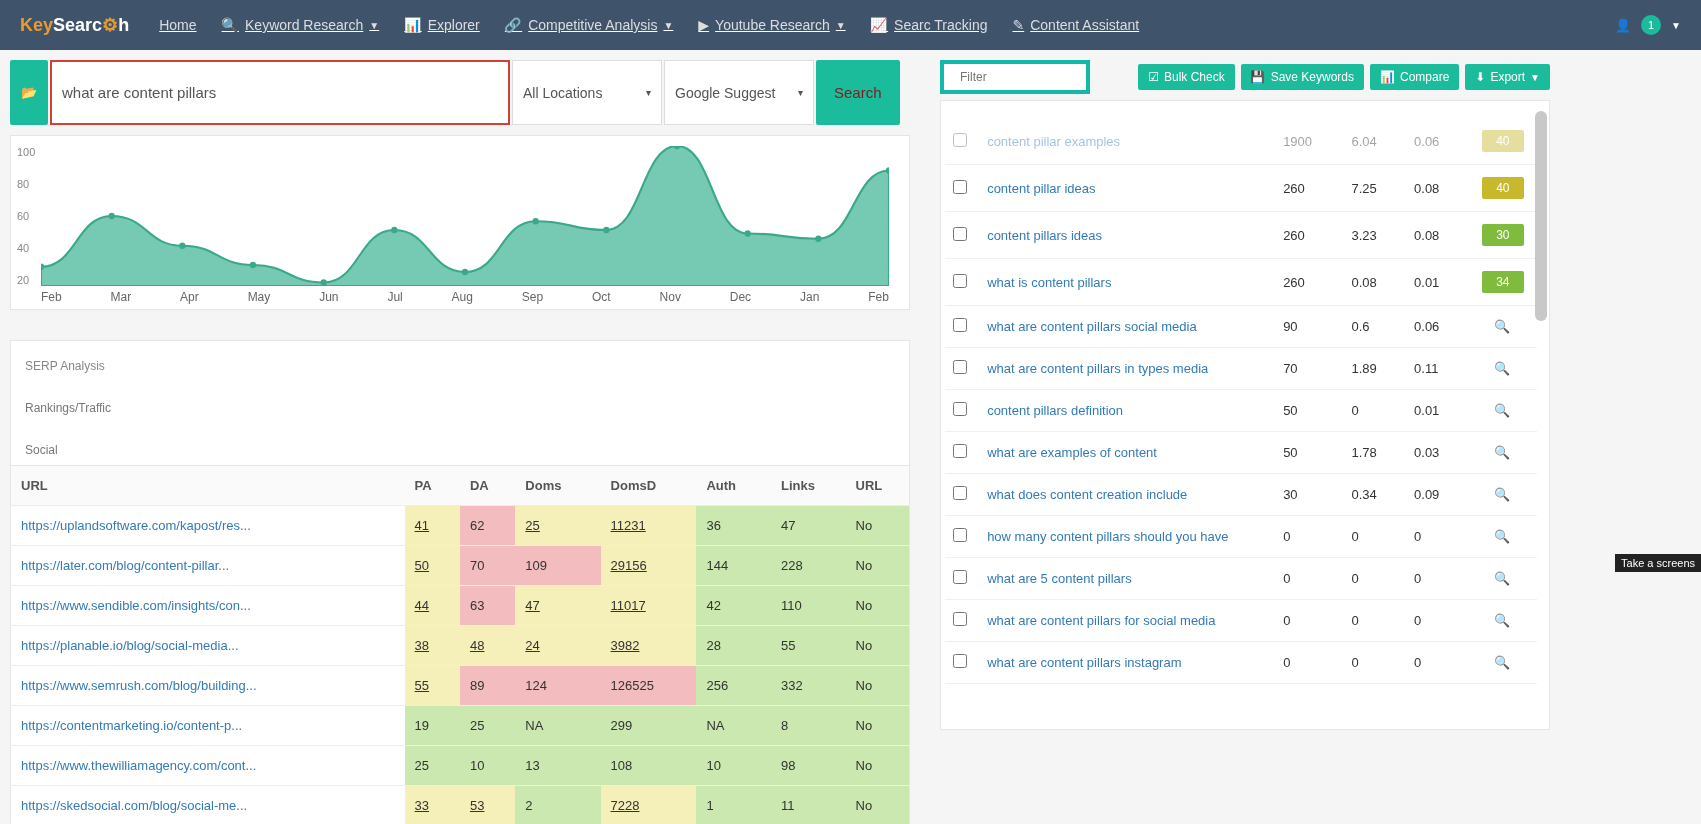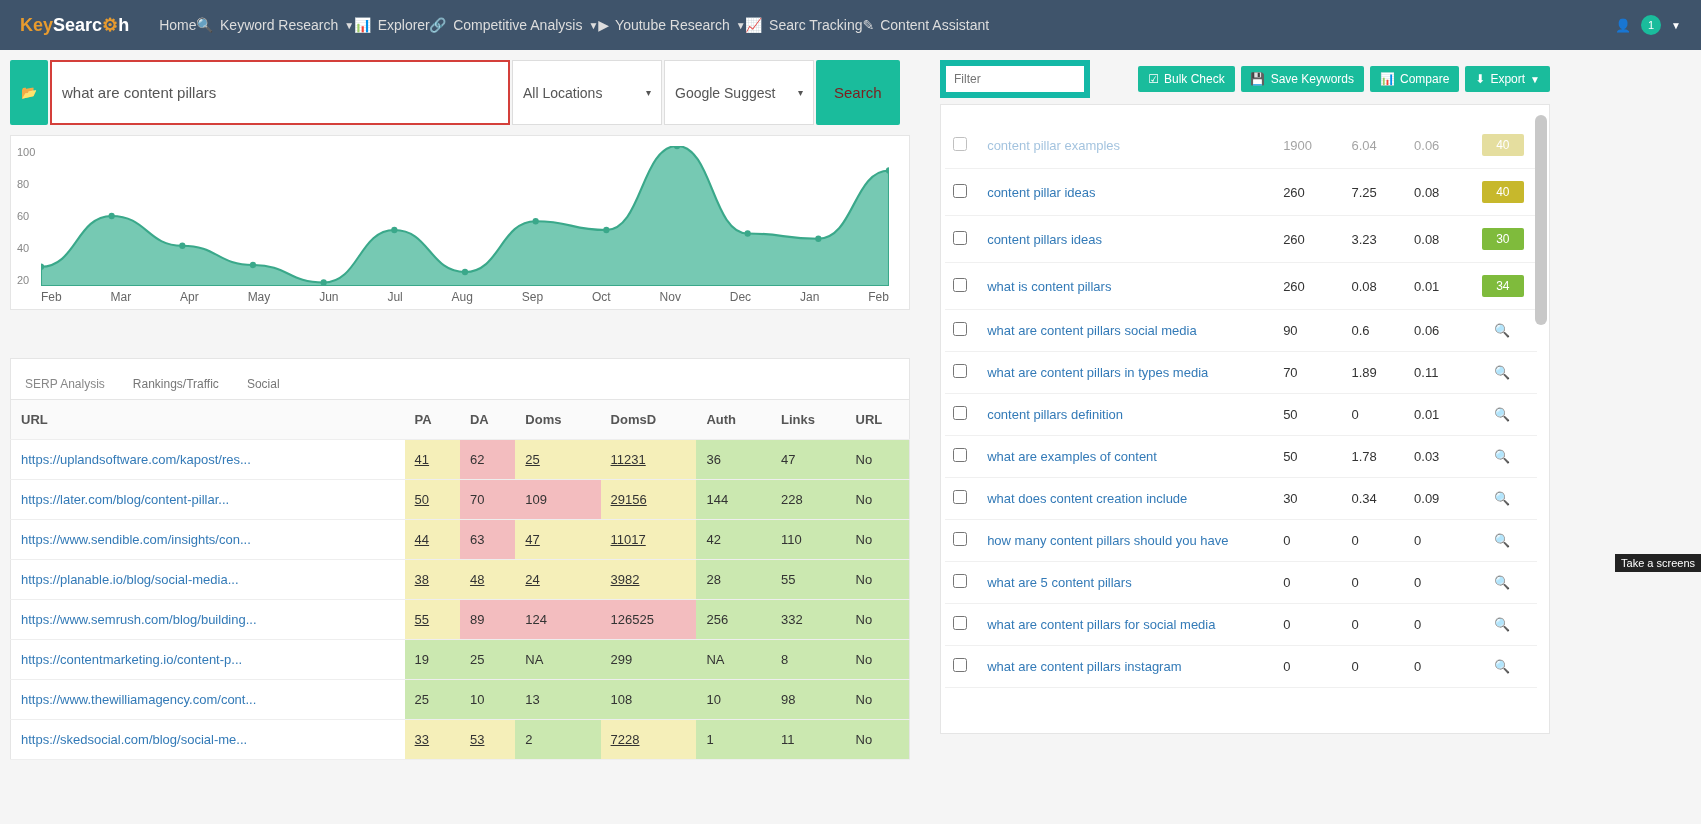--- a/index.html
+++ b/index.html
@@ -1,48 +1,48 @@
 <!DOCTYPE html>
 <html><head>
 <meta charset="utf-8">
 <style>
 * { box-sizing: border-box; margin: 0; padding: 0; }
 body { font-family: -apple-system, "Helvetica Neue", Arial, sans-serif; font-size: 13px; background: #f5f5f5; color: #333; }
 .topbar { background: #3f546b; height: 50px; display: flex; align-items: center; padding: 0 20px; color: #fff; }
 .logo { font-weight: bold; font-size: 18px; margin-right: 30px; display:flex; align-items:center;}
 .logo .k { color:#e89b2e; }
 .logo .s { color:#fff; }
-.nav { display: flex; flex:1; }
+.nav { display: flex; gap: 25px; flex:1;text-decoration:underline; }
 .nav-item { color: #ddd; display: flex; align-items: center; gap: 6px; cursor: pointer; font-size: 14px;}
 .caret { font-size: 10px; }
 .user-area { display:flex; align-items:center; gap:10px; }
 .user-badge { background:#1abc9c; color:#fff; border-radius:50%; width:20px; height:20px; display:flex; align-items:center; justify-content:center; font-size:11px;}
 .main { display: flex; gap: 30px; padding: 10px; width:1560px;}
 .left { width: 900px; }
 .right { flex:1; }
 .search-row { display:flex; align-items:stretch; gap:2px; margin-bottom:10px; }
 .open-btn { background:#1abc9c; width:38px; display:flex; align-items:center; justify-content:center; color:#fff; border-radius:2px;}
 .search-input { border:2px solid #d43f3a; padding:8px 10px; font-size:15px; width:460px; background:#fff; color:#555;}
 .sel { border:1px solid #ddd; background:#fff; padding:8px 10px; font-size:14px; width:150px; display:flex; justify-content:space-between; align-items:center; color:#555;}
 .search-btn { background:#1abc9c; color:#7f1d1d; padding:24px 18px; font-size:15px; border:none; border-radius:2px;}
 .chart-card { background:#fff; border:1px solid #e5e5e5; padding:10px 20px 5px 30px; position:relative; }
 .chart-area { position:relative; height:140px; }
 .y-labels { position:absolute; left:-24px; top:0; height:100%; display:flex; flex-direction:column; justify-content:space-between; font-size:11px; color:#888;}
 .x-labels { display:flex; justify-content:space-between; font-size:12px; color:#666; margin-top:4px;}
-.tabs { display:flex; gap:28px; padding:18px 14px 8px; font-size:12px; color:#777; background:#fff; border:1px solid #e5e5e5; border-bottom:none; margin-top:48px;}
+.tabs { display:flex; gap:28px; padding:18px 14px 8px; font-size:12px; color:#777; background:#fff; border:1px solid #e5e5e5; border-bottom:none; margin-top:30px;flex-direction:column;}
 .tab-active { color:#888; }
 .serp-table { width:100%; border-collapse:collapse; background:#fff; border:1px solid #e5e5e5;}
 .serp-table th { text-align:left; padding:12px 10px; font-size:13px; font-weight:600; border-bottom:1px solid #eee; color:#555; background:#fafafa;}
 .serp-table td { padding:12px 10px; font-size:13px; border-bottom:1px solid #eee; }
 .serp-table td.url a { color:#337ab7; text-decoration:none; }
 .c-yellow { background:#f5efb9;text-decoration:underline; }
 .c-pink { background:#f3bdbf; }
 .c-green { background:#cbe8b0; }
 .right-top { display:flex; align-items:center; gap:6px; margin-bottom:6px;}
-.filter-input { border:6px solid #14b8a6; padding:6px 8px; font-size:12px; width:150px; color:#1d4ed8;}
+.filter-input { border:4px solid #14b8a6; padding:6px 16px; font-size:12px; width:150px; color:#1d4ed8;}
 .rt-spacer { flex:1; }
 .tbtn { background:#1abc9c; color:#fff; border:none; padding:6px 10px; font-size:12px; border-radius:2px; display:flex; align-items:center; gap:5px;}
 .kw-table { width:100%; border-collapse:collapse; background:#fff; }
 .kw-table td { padding:12px 8px; font-size:13px; border-bottom:1px solid #f0f0f0; vertical-align:middle;}
 .kw-table td.kw a { color:#337ab7; text-decoration:none; }
 .kw-table input[type=checkbox] { width:14px; height:14px; }
 .diff-badge { display:inline-block; min-width:42px; text-align:center; padding:4px 0; color:#fff; border-radius:2px; font-size:12px;}
 .diff-40 { background:#c7b82c; }
 .diff-30, .diff-34 { background:#7fbb3c; }
 .mag { color:#1abc9c; }

